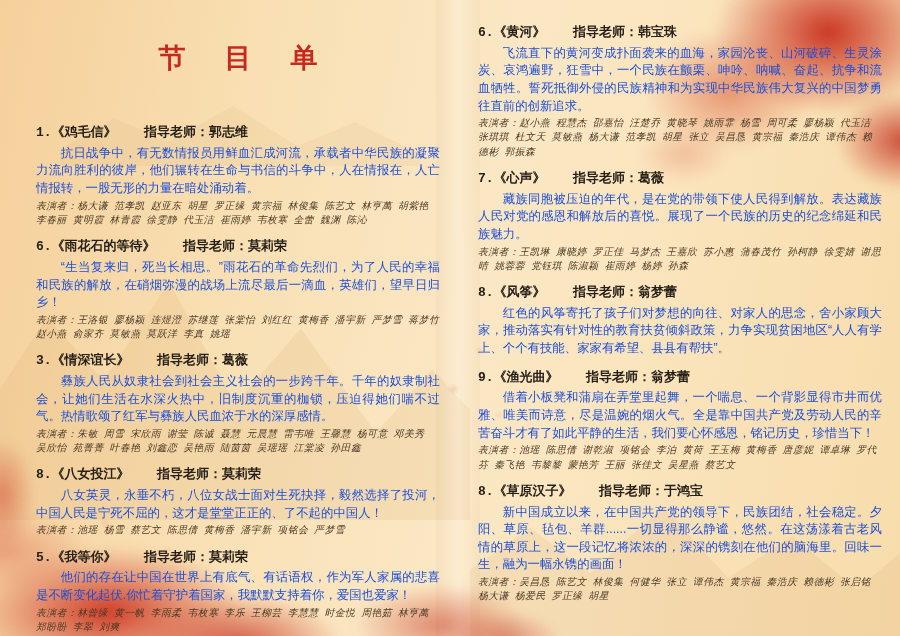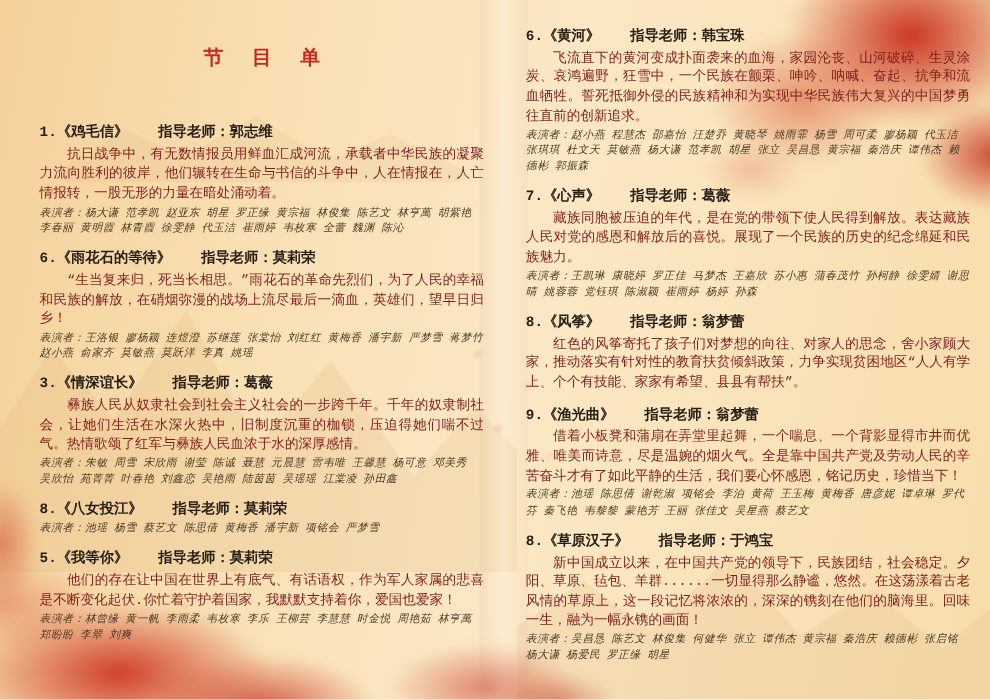--- a/index.html
+++ b/index.html
@@ -52,28 +52,28 @@
       radial-gradient(circle 8px at 25% 30%,rgba(235,145,130,0.55),rgba(235,145,130,0) 70%),
       radial-gradient(circle 6px at 60% 55%,rgba(235,145,130,0.5),rgba(235,145,130,0) 70%),
       radial-gradient(circle 7px at 85% 25%,rgba(235,145,130,0.45),rgba(235,145,130,0) 70%);}
   
   .page{position:absolute;width:404px;}
   .page-left{left:36px;top:14px;}
   .page-right{left:478px;top:24px;}
   .title{
     margin:26px 0 48px;text-align:center;
     font-family:"DejaVu Serif","Liberation Serif",serif;
-    font-size:18px;font-weight:bold;color:#c5291f;
+    font-size:27px;font-weight:bold;color:#c5291f;
     letter-spacing:0.55em;text-indent:0.55em;white-space:nowrap;
   }
   .program{margin-bottom:11px;}
   .program-header{display:flex;align-items:baseline;font-weight:bold;font-size:13px;color:#262019;line-height:1.45;font-family:Liberation Mono, monospace;}
   .num-title{margin-right:2.1em;white-space:nowrap;}
   .credit{white-space:nowrap;}
-  .desc{margin:2px 0 1px;font-size:12.4px;line-height:1.42;color:#7f1d1d;text-indent:2em;text-align:justify;font-family:Liberation Mono, monospace;}
+  .desc{margin:2px 0 1px;font-size:12.4px;line-height:1.42;color:#1d4ed8;text-indent:2em;text-align:justify;}
   .performers{
     margin:1px 0 0;font-size:9.8px;line-height:1.45;color:#4a3a26;
     font-family:Liberation Serif, serif;font-style:italic;
     white-space:pre-wrap;letter-spacing:0.5px;
   }
 </style>
 </head>
 <body>
 
 <div class="sheet">
@@ -116,20 +116,21 @@
     </div>
     <p class="desc">彝族人民从奴隶社会到社会主义社会的一步跨千年。千年的奴隶制社会，让她们生活在水深火热中，旧制度沉重的枷锁，压迫得她们喘不过气。热情歌颂了红军与彝族人民血浓于水的深厚感情。</p>
     <p class="performers">表演者：朱敏  周雪  宋欣雨  谢莹  陈诚  聂慧  元晨慧  雷韦唯  王馨慧  杨可意  邓美秀  吴欣怡  苑菁菁  叶春艳  刘鑫恋  吴艳雨  陆茵茵  吴瑶瑶  江棠凌  孙田鑫</p>
   </div>
 
   <div class="program">
     <div class="program-header">
       <span class="num-title">8.《八女投江》</span>
       <span class="credit">指导老师：莫莉荣</span>
     </div>
+    <p class="desc">八女英灵，永垂不朽，八位女战士面对生死抉择，毅然选择了投河，中国人民是宁死不屈的，这才是堂堂正正的、了不起的中国人！</p>
     <p class="performers">表演者：池瑶  杨雪  蔡艺文  陈思倩  黄梅香  潘宇新  项铭会  严梦雪</p>
   </div>
 
   <div class="program">
     <div class="program-header">
       <span class="num-title">5.《我等你》</span>
       <span class="credit">指导老师：莫莉荣</span>
     </div>
     <p class="desc">他们的存在让中国在世界上有底气、有话语权，作为军人家属的悲喜是不断变化起伏.你忙着守护着国家，我默默支持着你，爱国也爱家！</p>
     <p class="performers">表演者：林曾缘  黄一帆  李雨柔  韦枚寒  李乐  王柳芸  李慧慧  时金悦  周艳茹  林亨萬  郑盼盼  李翠  刘爽</p>

